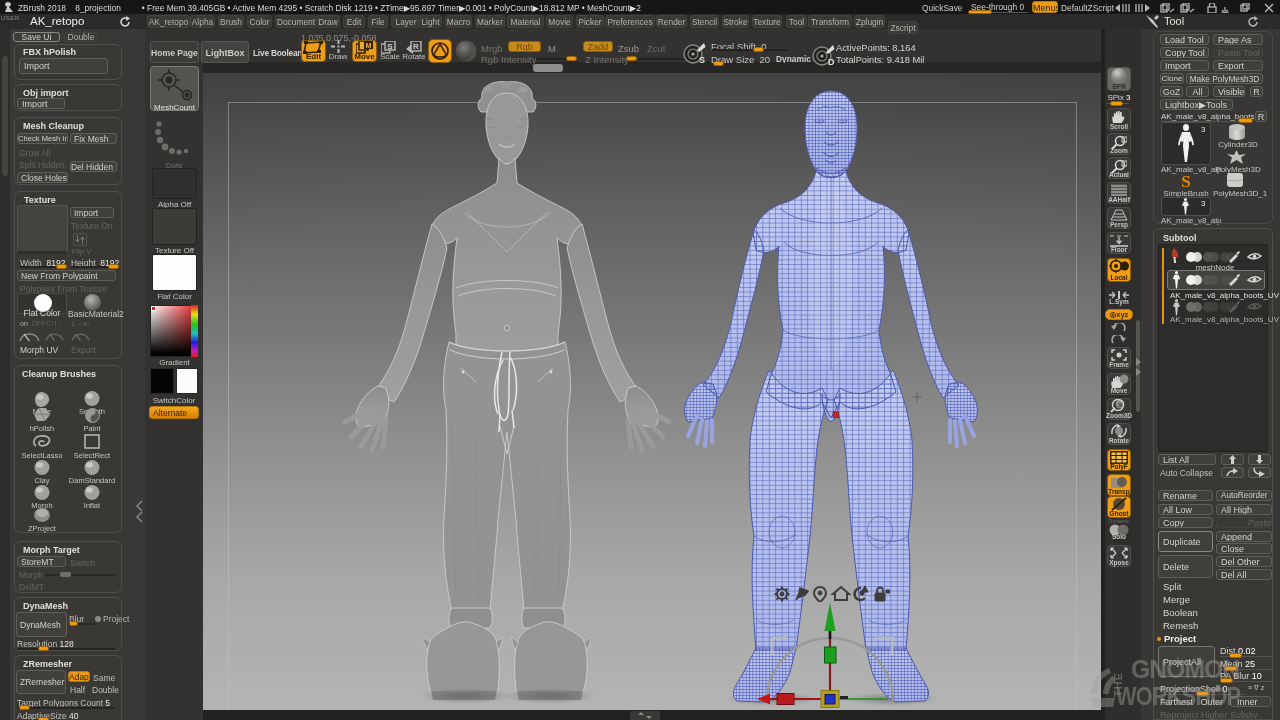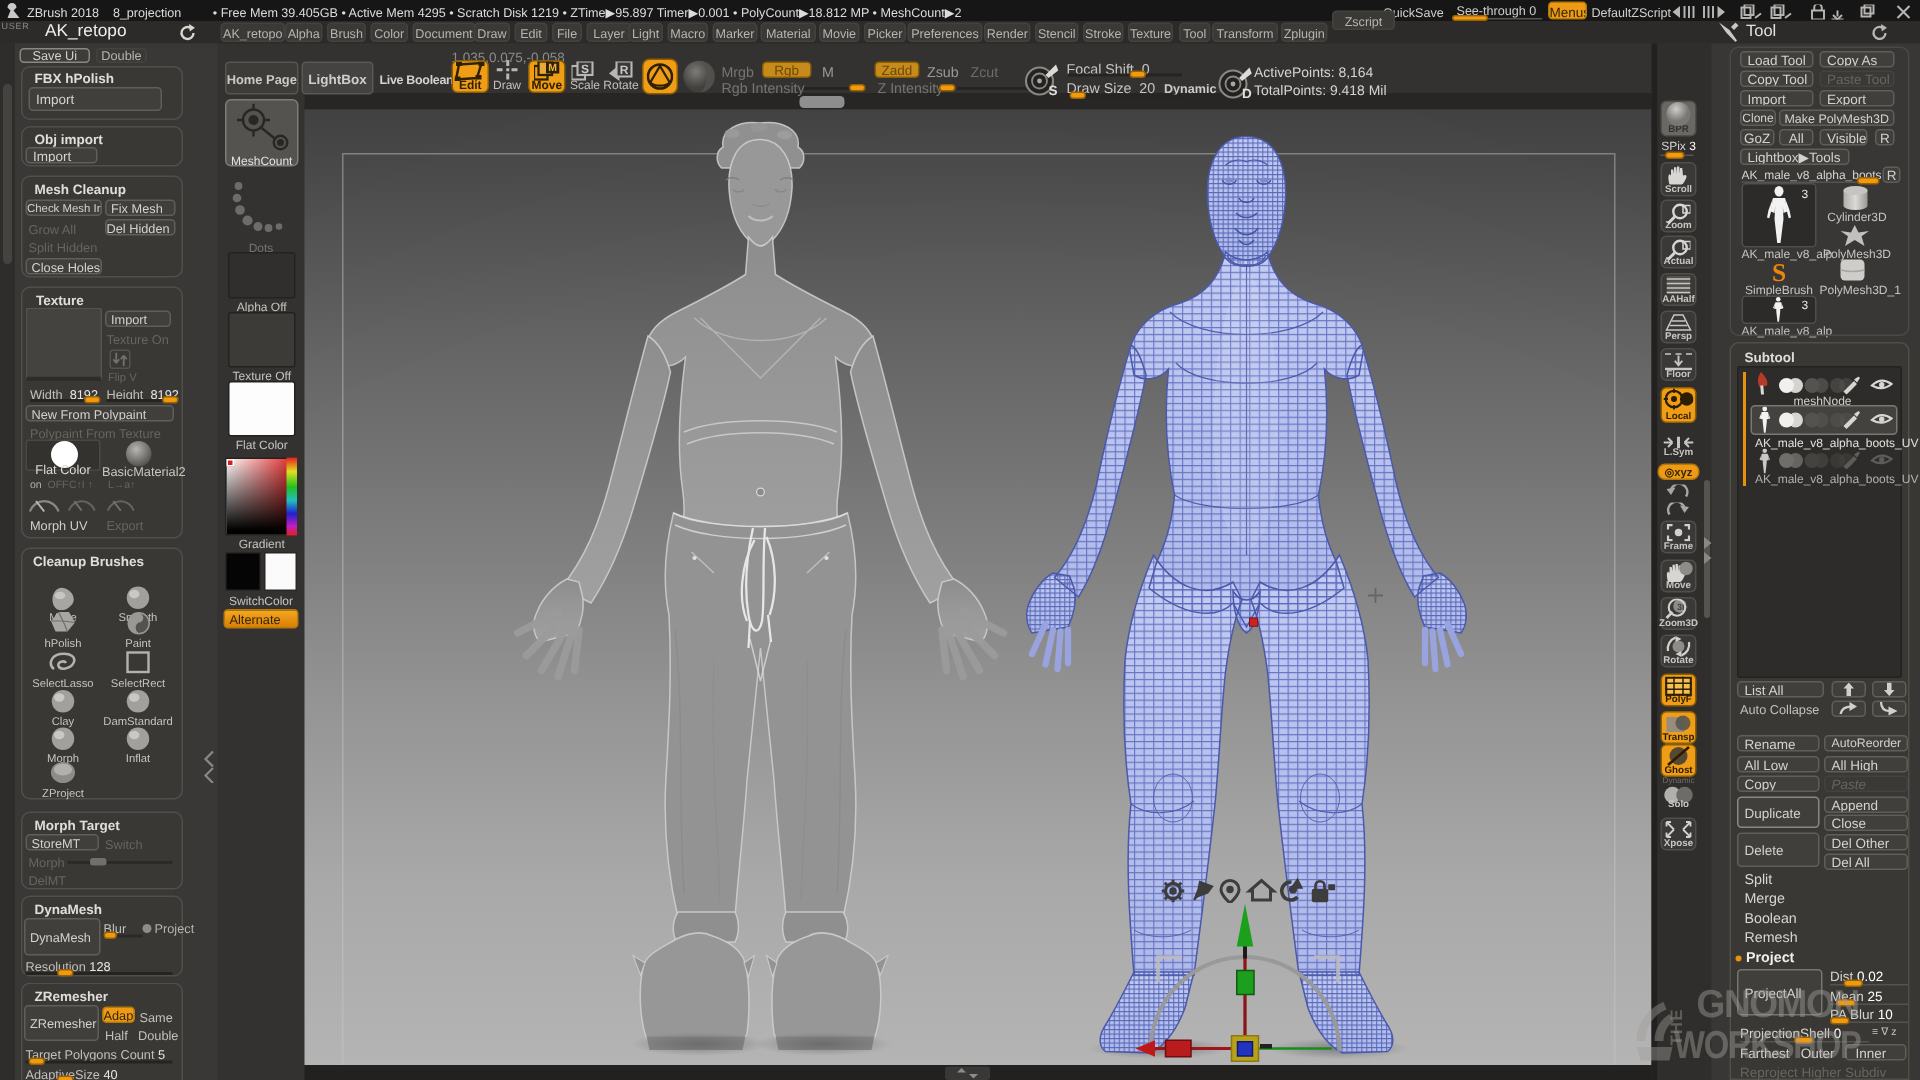--- a/index.html
+++ b/index.html
@@ -96,21 +96,21 @@
 <div class="fl" style="left:546px;top:15px;width:27px;height:13px;font-size:8.4px;line-height:13px">Movie</div>
 <div class="fl" style="left:576px;top:15px;width:28px;height:13px;font-size:8.4px;line-height:13px">Picker</div>
 <div class="fl" style="left:605px;top:15px;width:50px;height:13px;font-size:8.4px;line-height:13px">Preferences</div>
 <div class="fl" style="left:656px;top:15px;width:31px;height:13px;font-size:8.4px;line-height:13px">Render</div>
 <div class="fl" style="left:690px;top:15px;width:29px;height:13px;font-size:8.4px;line-height:13px">Stencil</div>
 <div class="fl" style="left:722px;top:15px;width:27px;height:13px;font-size:8.4px;line-height:13px">Stroke</div>
 <div class="fl" style="left:752px;top:15px;width:30px;height:13px;font-size:8.4px;line-height:13px">Texture</div>
 <div class="fl" style="left:786px;top:15px;width:21px;height:13px;font-size:8.4px;line-height:13px">Tool</div>
 <div class="fl" style="left:808px;top:15px;width:44px;height:13px;font-size:8.4px;line-height:13px">Transform</div>
 <div class="fl" style="left:854px;top:15px;width:31px;height:13px;font-size:8.4px;line-height:13px">Zplugin</div>
-<div class="fl" style="left:888px;top:7px;width:42px;height:13px;font-size:8.4px;line-height:13px">Zscript</div>
+<div class="fl" style="left:888px;top:21px;width:30px;height:13px;font-size:8.4px;line-height:13px">Zscript</div>
 <svg class="a" style="left:1145px;top:14px" width="15" height="15" viewBox="0 0 15 15">
     <path d="M1 1 L8 6 L13 13 L12 14 L6 8 Z" fill="#cac8c4"></path>
     <path d="M9 4 L12 1 L14 3 L11 6 Z" fill="#cac8c4"></path>
   </svg>
 <div class="tx" style="left:1164px;top:15px;font-size:11px;color:#e2e0dc">Tool</div>
 <svg class="a" style="left:1247px;top:16px" width="12" height="12" viewBox="0 0 12 12">
     <path d="M10 6 A4 4 0 1 1 8 2.5" fill="none" stroke="#b8b6b2" stroke-width="1.5"></path>
     <path d="M7 0 L11 2.5 L7.5 5 Z" fill="#b8b6b2"></path>
   </svg>
 
@@ -217,21 +217,21 @@
 <div class="btn" style="left:19px;top:58px;width:89px;height:16px;font-size:9px;line-height:15px;text-align:left;padding-left:4px">Import</div>
 <div class="grp" style="left:14px;top:84px;width:108px;height:27px"></div>
 <div class="gt" style="left:23px;top:88px;font-size:9px">Obj import</div>
 <div class="btn" style="left:17px;top:98px;width:48px;height:11px;font-size:9px;line-height:10px;text-align:left;padding-left:4px">Import</div>
 <div class="grp" style="left:14px;top:117px;width:108px;height:68px"></div>
 <div class="gt" style="left:23px;top:121px;font-size:9px">Mesh Cleanup</div>
 <div class="btn" style="left:17px;top:133px;width:51px;height:11px;font-size:7.6px;line-height:10px">Check Mesh In</div>
 <div class="btn" style="left:70px;top:133px;width:47px;height:11px;font-size:8.5px;line-height:10px;text-align:left;padding-left:3px">Fix Mesh</div>
 <div class="tx dim" style="left:19px;top:148px;font-size:8.5px">Grow All</div>
 <div class="tx dim" style="left:19px;top:160px;font-size:8.5px">Split Hidden</div>
-<div class="btn" style="left:70px;top:146px;width:47px;height:11px;font-size:8.5px;line-height:10px;text-align:left;padding-left:0">Del Hidden</div>
+<div class="btn" style="left:70px;top:161px;width:47px;height:11px;font-size:8.5px;line-height:10px;text-align:left;padding-left:0">Del Hidden</div>
 <div class="btn" style="left:17px;top:172px;width:51px;height:11px;font-size:8.5px;line-height:10px;text-align:left;padding-left:3px">Close Holes</div>
 <div class="grp" style="left:14px;top:191px;width:108px;height:168px"></div>
 <div class="gt" style="left:24px;top:195px;font-size:9px">Texture</div>
 <div class="a" style="left:17px;top:205px;width:51px;height:49px;background:#45433f;border:1px solid #55534e;border-bottom:3px solid #2e2c29;border-radius:2px"></div>
 <div class="btn" style="left:70px;top:207px;width:44px;height:11px;font-size:8.5px;line-height:10px;text-align:left;padding-left:3px">Import</div>
 <div class="tx dim" style="left:71px;top:221px;font-size:8.5px">Texture On</div>
 <div class="a" style="left:73px;top:233px;width:14px;height:13px;border:1px solid #55534e;border-radius:2px"></div>
 <svg class="a" style="left:75px;top:235px" width="10" height="9" viewBox="0 0 10 9">
     <path d="M2.5 0 v7 M2.5 7 l-2 -2.5 M2.5 7 l2 -2.5 M7.5 9 v-7 M7.5 2 l-2 2.5 M7.5 2 l2 2.5" stroke="#74726c" stroke-width="1.2" fill="none"></path>
   </svg>
@@ -557,21 +557,21 @@
       <path d="M6 6 L1 11 M1 11 l3 0 M1 11 l0 -3" fill="none"></path>
       <path d="M12 6 L17 11 M17 11 l0 -3 M17 11 l-3 0" fill="none"></path>
     </g>
   </svg>
 <svg class="a" style="left:1135px;top:357px" width="7" height="20" viewBox="0 0 7 20">
     <path d="M1 1 L6 5 L1 9 Z" fill="#8a8884"></path>
     <path d="M1 11 L6 15 L1 19 Z" fill="#8a8884"></path>
   </svg>
 
 <div class="btn" style="left:1160px;top:34px;width:49px;height:11px;font-size:9px;line-height:10px;text-align:left;padding-left:4px;">Load Tool</div>
-<div class="btn" style="left:1213px;top:34px;width:50px;height:11px;font-size:9px;line-height:10px;text-align:left;padding-left:4px;">Copy As</div>
+<div class="btn" style="left:1213px;top:34px;width:50px;height:11px;font-size:9px;line-height:10px;text-align:left;padding-left:4px;">Page As</div>
 <div class="btn" style="left:1160px;top:47px;width:49px;height:11px;font-size:9px;line-height:10px;text-align:left;padding-left:4px;">Copy Tool</div>
 <div class="fl" style="left:1213px;top:47px;width:50px;height:11px;font-size:9px;line-height:10px;text-align:left;padding-left:4px;"><span class="dim">Paste Tool</span></div>
 <div class="btn" style="left:1160px;top:60px;width:49px;height:11px;font-size:9px;line-height:10px;text-align:left;padding-left:4px;">Import</div>
 <div class="btn" style="left:1213px;top:60px;width:50px;height:11px;font-size:9px;line-height:10px;text-align:left;padding-left:4px;">Export</div>
 <div class="btn" style="left:1160px;top:73px;width:24px;height:11px;font-size:8px;line-height:10px;">Clone</div>
 <div class="btn" style="left:1186px;top:73px;width:77px;height:11px;font-size:8.3px;line-height:10px;">Make PolyMesh3D</div>
 <div class="btn" style="left:1160px;top:86px;width:23px;height:11px;font-size:9px;line-height:10px;">GoZ</div>
 <div class="btn" style="left:1186px;top:86px;width:23px;height:11px;font-size:9px;line-height:10px;">All</div>
 <div class="btn" style="left:1213px;top:86px;width:32px;height:11px;font-size:9px;line-height:10px;text-align:left;padding-left:4px;">Visible</div>
 <div class="btn" style="left:1250px;top:86px;width:13px;height:11px;font-size:9px;line-height:10px;">R</div>
@@ -708,21 +708,21 @@
 <div class="btn" style="left:1248px;top:467px;width:23px;height:11px"></div>
 <svg class="a" style="left:1253px;top:468px" width="13" height="9" viewBox="0 0 13 9">
     <path d="M1 0 Q1 6 7 6" fill="none" stroke="#d2d0cc" stroke-width="1.5"></path>
     <path d="M6 3 L12 6 L6 9Z" fill="#d2d0cc"></path>
   </svg>
 <div class="btn" style="left:1158px;top:490px;width:55px;height:11px;font-size:9px;line-height:10px;text-align:left;padding-left:4px;">Rename</div>
 <div class="btn" style="left:1216px;top:490px;width:56px;height:11px;font-size:8.2px;line-height:10px;text-align:left;padding-left:4px;">AutoReorder</div>
 <div class="btn" style="left:1158px;top:504px;width:55px;height:11px;font-size:9px;line-height:10px;text-align:left;padding-left:4px;">All Low</div>
 <div class="btn" style="left:1216px;top:504px;width:56px;height:11px;font-size:9px;line-height:10px;text-align:left;padding-left:4px;">All High</div>
 <div class="btn" style="left:1158px;top:517px;width:55px;height:11px;font-size:9px;line-height:10px;text-align:left;padding-left:4px;">Copy</div>
-<div class="fl" style="left:1216px;top:517px;width:56px;height:11px;font-size:9px;line-height:10px;text-align:left;padding-left:4px;font-style:italic;"><span class="dim">Paste</span></div>
+<div class="fl" style="left:1216px;top:517px;width:56px;height:11px;font-size:9px;line-height:10px;text-align:right;padding-left:4px;font-style:italic;"><span class="dim">Paste</span></div>
 <div class="btn" style="left:1158px;top:531px;width:55px;height:21px;font-size:9px;line-height:20px;text-align:left;padding-left:4px;border-color:#8a8884;">Duplicate</div>
 <div class="btn" style="left:1216px;top:531px;width:56px;height:11px;font-size:9px;line-height:10px;text-align:left;padding-left:4px;">Append</div>
 <div class="btn" style="left:1216px;top:543px;width:56px;height:11px;font-size:9px;line-height:10px;text-align:left;padding-left:4px;">Close</div>
 <div class="btn" style="left:1158px;top:555px;width:55px;height:23px;font-size:9px;line-height:22px;text-align:left;padding-left:4px;">Delete</div>
 <div class="btn" style="left:1216px;top:556px;width:56px;height:11px;font-size:9px;line-height:10px;text-align:left;padding-left:4px;">Del Other</div>
 <div class="btn" style="left:1216px;top:569px;width:56px;height:11px;font-size:9px;line-height:10px;text-align:left;padding-left:4px;">Del All</div>
 <div class="tx" style="left:1163px;top:581px;font-size:9.5px;color:#d8d6d2">Split</div>
 <div class="tx" style="left:1163px;top:594px;font-size:9.5px;color:#d8d6d2">Merge</div>
 <div class="tx" style="left:1163px;top:607px;font-size:9.5px;color:#d8d6d2">Boolean</div>
 <div class="tx" style="left:1163px;top:620px;font-size:9.5px;color:#d8d6d2">Remesh</div>

